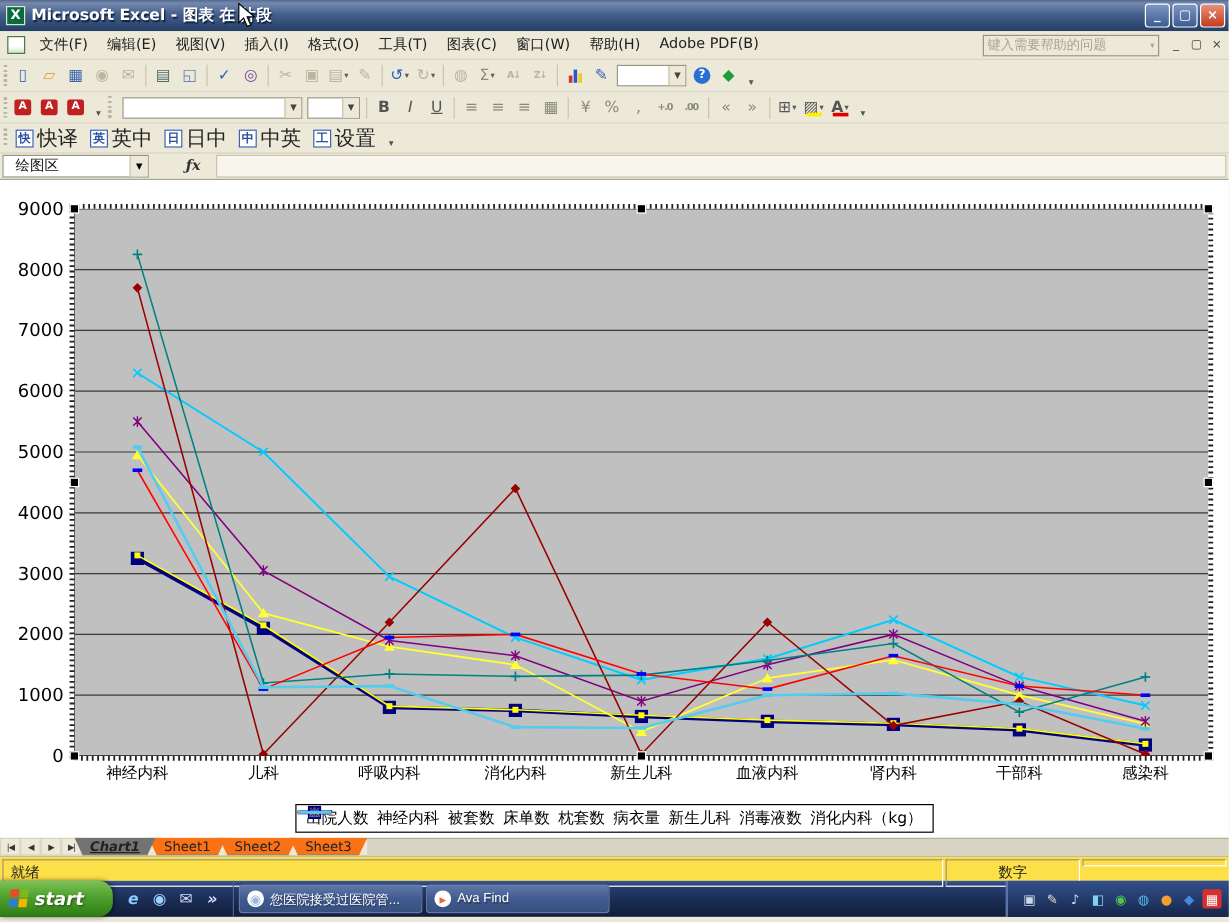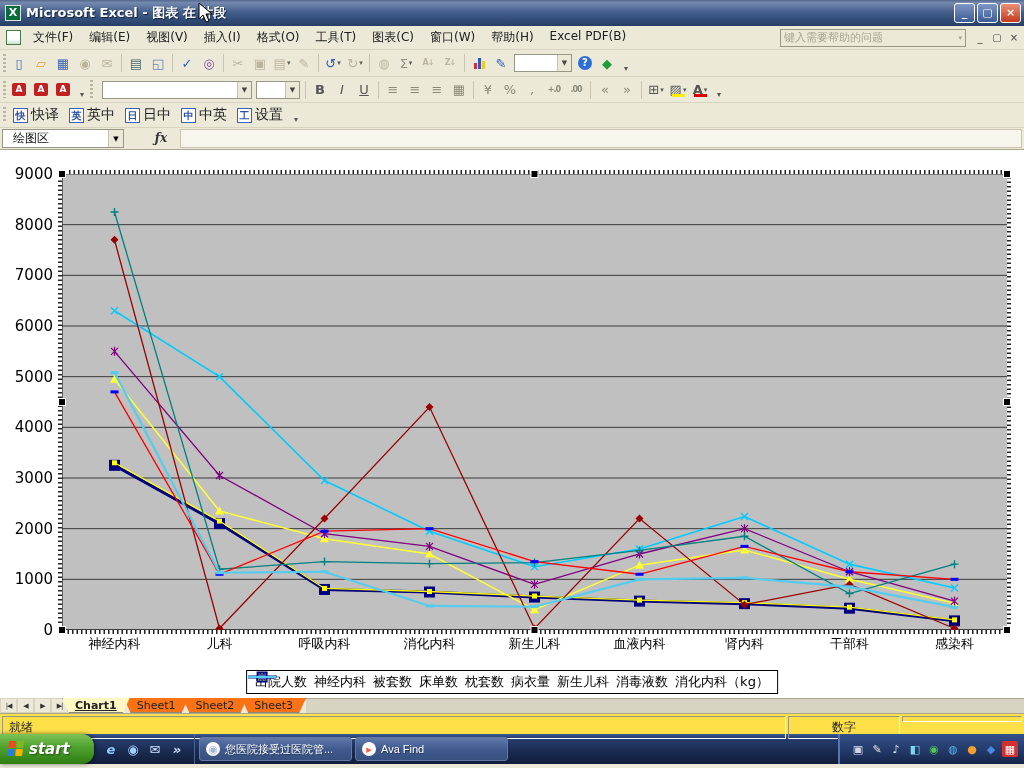--- a/index.html
+++ b/index.html
@@ -15,21 +15,21 @@
     white-space:nowrap;overflow:hidden;}
   .win-controls{display:flex;gap:2px;}
   .wc{width:21px;height:20px;border:1px solid #fff;border-radius:3px;font:bold 11px/18px "DejaVu Sans",sans-serif;
     color:#fff;text-align:center;background:linear-gradient(180deg,#7d96c4,#3c5c94);}
   .wc.close{background:linear-gradient(180deg,#e89078,#c53b1d);}
 
   
   .menubar{height:24px;background:#ece9d8;display:flex;align-items:center;border-bottom:1px solid #d8d4c0;padding:0 2px;}
   .wbicon{width:15px;height:15px;margin:0 4px;background:linear-gradient(180deg,#fff 60%,#cfe0cf);border:1px solid #4a7a4a;}
   .menu-item{font-size:12px;color:#202020;padding:3px 8px;white-space:nowrap;}
-  .help-box{margin-left:auto;width:186px;height:18px;border:1px solid #9a9686;background:#ece9d8;
+  .help-box{margin-left:auto;width:147px;height:18px;border:1px solid #9a9686;background:#ece9d8;
     color:#a8a494;font-size:11px;line-height:16px;padding:0 3px;display:flex;}
   .help-box .q{flex:1;overflow:hidden;white-space:nowrap;}
   .mini-wc{display:flex;margin-left:6px;gap:1px;}
   .mwc{width:16px;height:15px;font:10px/13px "DejaVu Sans",sans-serif;color:#444;text-align:center;border:1px solid transparent;}
 
   
   .toolbar{display:flex;align-items:center;background:#ece9d8;border-bottom:1px solid #d8d4c0;padding:1px 2px 1px 8px;position:relative;}
   .toolbar::before{content:"";position:absolute;left:3px;top:4px;bottom:4px;width:3px;
     background:repeating-linear-gradient(180deg,#bab5a0 0 2px,transparent 2px 4px);}
   .tb-std{height:27px;}
@@ -51,21 +51,21 @@
     background:repeating-linear-gradient(180deg,#bab5a0 0 2px,transparent 2px 4px);background-size:3px 100%;background-repeat:no-repeat;}
   .tcombo{height:18px;border:1px solid #9a9686;background:#fff;display:flex;align-items:center;margin:0 2px;}
   .tcombo .val{flex:1;font-size:11px;padding:0 3px;color:#222;}
   .tcombo .dda{width:14px;height:100%;background:#ece9d8;border-left:1px solid #c8c4b0;font-size:7px;
     display:flex;align-items:center;justify-content:center;color:#444;}
   .topts{width:12px;align-self:stretch;display:flex;align-items:flex-end;justify-content:center;
     font-size:8px;color:#555;padding-bottom:2px;margin-left:2px;}
   .kybtn{display:flex;align-items:center;gap:3px;padding:1px 4px;border:1px solid transparent;background:none;font-family:inherit;}
   .kybox{width:15px;height:15px;border:1px solid #3a62b0;background:#fff;color:#2b4fa0;
     font:bold 10px/13px "DejaVu Sans",sans-serif;text-align:center;}
-  .kylabel{font-size:14px;color:#222;}
+  .kylabel{font-size:17px;color:#222;}
 
   
   .formulabar{height:22px;background:#ece9d8;display:flex;align-items:center;padding:1px 2px;border-bottom:1px solid #aaa694;}
   .namebox{width:122px;height:19px;background:#fff;border:1px solid #9a9686;display:flex;align-items:center;}
   .namebox .nval{flex:1;font-size:12px;padding:0 4px 0 10px;color:#111;}
   .namebox .dda{width:15px;height:100%;border-left:1px solid #c8c4b0;background:#ece9d8;font-size:7px;
     display:flex;align-items:center;justify-content:center;}
   .fxbtn{width:26px;height:19px;margin-left:24px;border:1px solid transparent;background:none;
     font:italic bold 12px/17px "DejaVu Serif",serif;color:#333;text-align:center;}
   .formula-field{flex:1;height:19px;background:#f7f5ec;border:1px solid #c8c4b0;margin-left:6px;}
@@ -78,21 +78,21 @@
   .leg-item{display:flex;align-items:center;gap:2px;}
   .leg-item .lab{font-size:13px;color:#000;}
   .cursor-arrow{position:absolute;left:198px;top:2px;z-index:50;}
 
   
   .tabrow{height:16px;background:#ece9d8;display:flex;align-items:stretch;border-bottom:1px solid #aaa694;}
   .tabnav{width:17px;background:#ece9d8;border:1px solid #d8d4c0;font-size:7px;color:#333;
     display:flex;align-items:center;justify-content:center;letter-spacing:-1px;}
   .sheettab{padding:0 12px;font-size:11px;line-height:15px;color:#222;background:#f97316;
     border:1px solid #8a8678;border-top:none;clip-path:polygon(0 0,100% 0,calc(100% - 7px) 100%,7px 100%);margin-left:-6px;}
-  .sheettab.active{background:#fef9c3;font-weight:bold;text-decoration:underline;z-index:2;}
+  .sheettab.active{background:#737373;font-weight:bold;text-decoration:underline;z-index:2;font-style:italic;}
   .tabfill{flex:1;background:#d8d4c4;border-top:1px solid #aaa694;}
 
   
   .statusbar{height:20px;background:#fde047;display:flex;align-items:flex-start;gap:2px;padding:2px;}
   .spanel{border:1px solid;border-color:#9a96 86;border-color:#9a9686 #fff #fff #9a9686;font-size:12px;color:#222;
     padding:2px 6px;}
   .spanel.grow{flex:1;}
   .spanel.num{width:112px;text-align:center;}
   .spanel.endpad{width:120px;}
 
@@ -141,21 +141,21 @@
     <span id="menu-items" style="display:flex;">
         <span class="menu-item">文件(F)</span>
         <span class="menu-item">编辑(E)</span>
         <span class="menu-item">视图(V)</span>
         <span class="menu-item">插入(I)</span>
         <span class="menu-item">格式(O)</span>
         <span class="menu-item">工具(T)</span>
         <span class="menu-item">图表(C)</span>
         <span class="menu-item">窗口(W)</span>
         <span class="menu-item">帮助(H)</span>
-        <span class="menu-item">Excel PDF(B)</span>
+        <span class="menu-item">Adobe PDF(B)</span>
       </span>
     <span class="help-box">
       <span class="q">键入需要帮助的问题</span>
       <span style="font-size:7px;align-self:center;">▾</span>
     </span>
     <span class="mini-wc">
       <span class="mwc">_</span>
       <span class="mwc">▢</span>
       <span class="mwc">×</span>
     </span>

